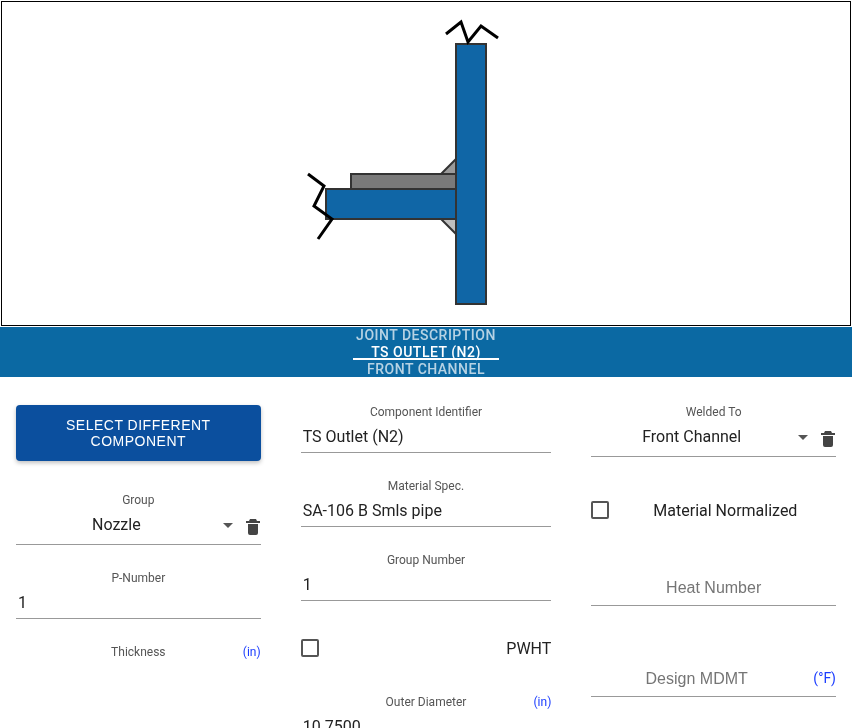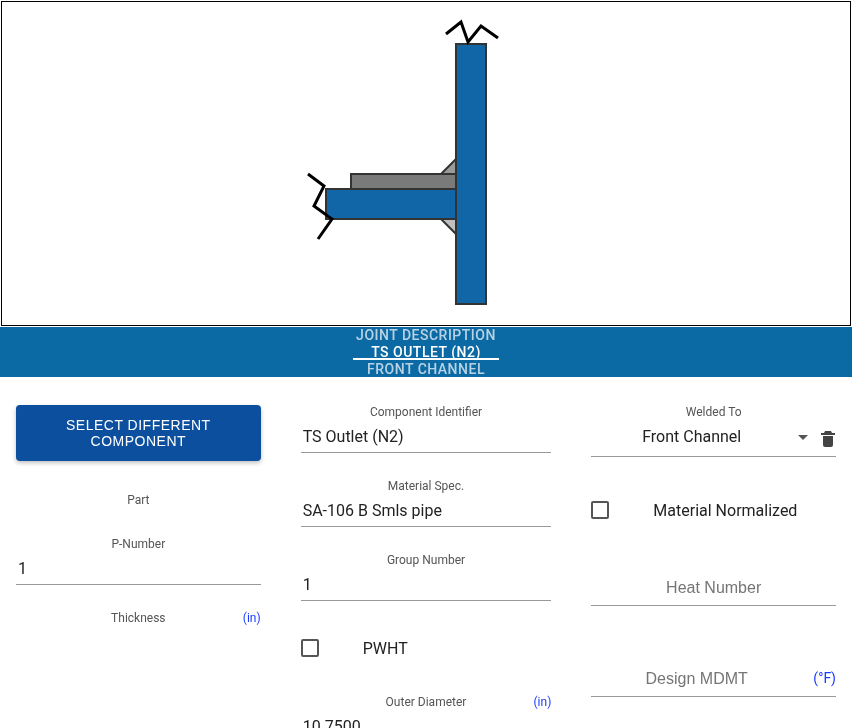--- a/index.html
+++ b/index.html
@@ -190,21 +190,30 @@
   <div class="tab active">TS OUTLET (N2)</div>
   <div class="tab">FRONT CHANNEL</div>
 </div>
 
 <div class="form-area">
 
   <div class="col" style="padding-left:6px;">
     <button class="btn-primary">SELECT DIFFERENT COMPONENT</button>
 
     <div class="field" style="margin-top:6px;">
-      <span class="field-label">Part</span>
+      <span class="field-label">Group</span>
+      <div class="field-row" style="border-bottom:1px solid #999; padding-bottom:4px;">
+        <input class="field-value" style="border: none; text-align: center; flex: 1 1 0%;" readonly="" value="Nozzle">
+        <span class="select-caret"></span>
+        <span class="trash-icon">
+          <svg width="16" height="18" viewBox="0 0 16 18">
+              <path fill="#444" d="M1 4h14v2H1zM3 7h10v9a2 2 0 0 1-2 2H5a2 2 0 0 1-2-2zM5 2h6l1 2H4z"></path>
+            </svg>
+        </span>
+      </div>
     </div>
 
     <div class="field">
       <span class="field-label">P-Number</span>
       <input class="field-value" value="1" style="">
     </div>
 
 
     <div class="field">
       <span class="field-label">Thickness</span>
@@ -224,21 +233,21 @@
       <input class="field-value" value="SA-106 B Smls pipe" style="">
     </div>
 
     <div class="field">
       <span class="field-label">Group Number</span>
       <input class="field-value" value="1" style="">
     </div>
 
     <div class="checkbox-row" style="justify-content:flex-start;">
       <span class="checkbox"></span>
-      <span class="checkbox-label" style="flex:1; text-align:left;">PWHT</span>
+      <span class="checkbox-label" style="flex:1; text-align:right;">PWHT</span>
     </div>
 
     <div class="field">
       <span class="field-label">Outer Diameter</span>
       <span class="field-inline-unit">(in)</span>
       <input class="field-value" value="10.7500" style="">
     </div>
   </div>
 
   <div class="col" style="padding-right:6px;">

